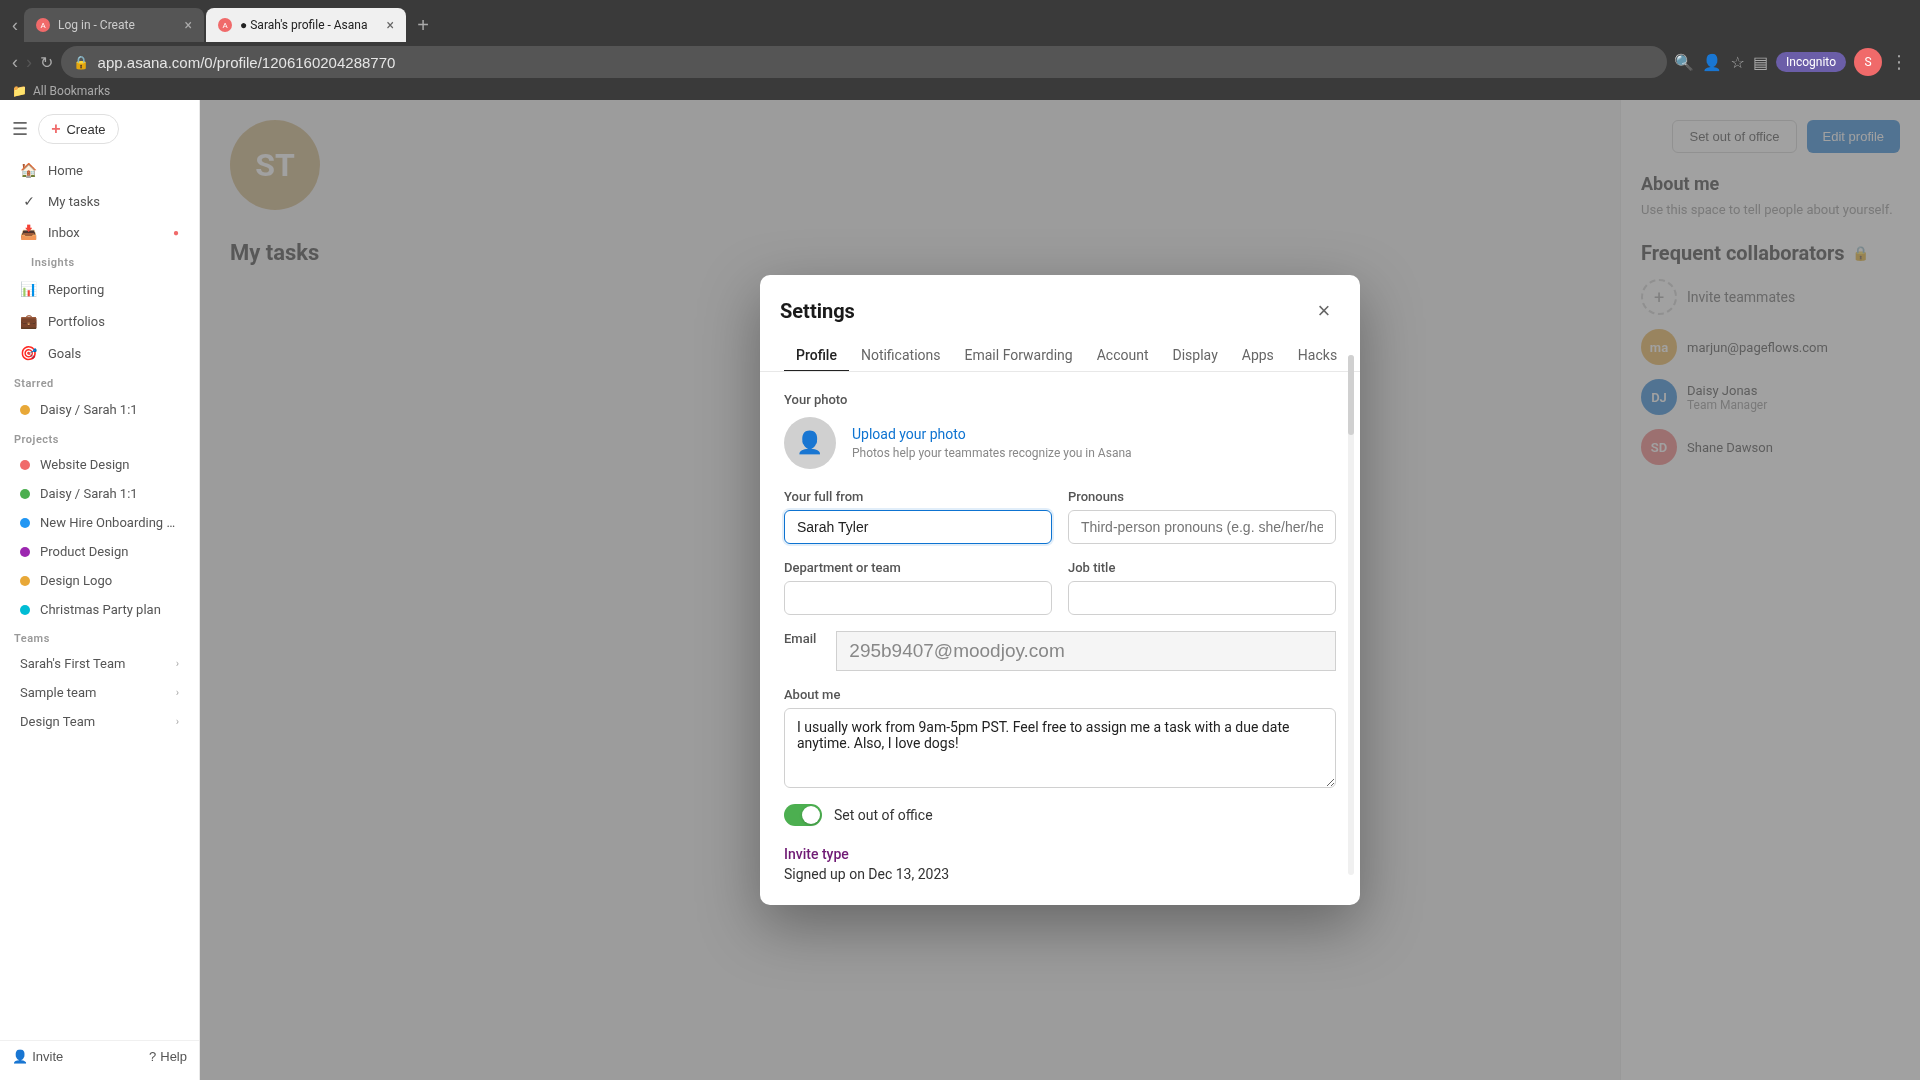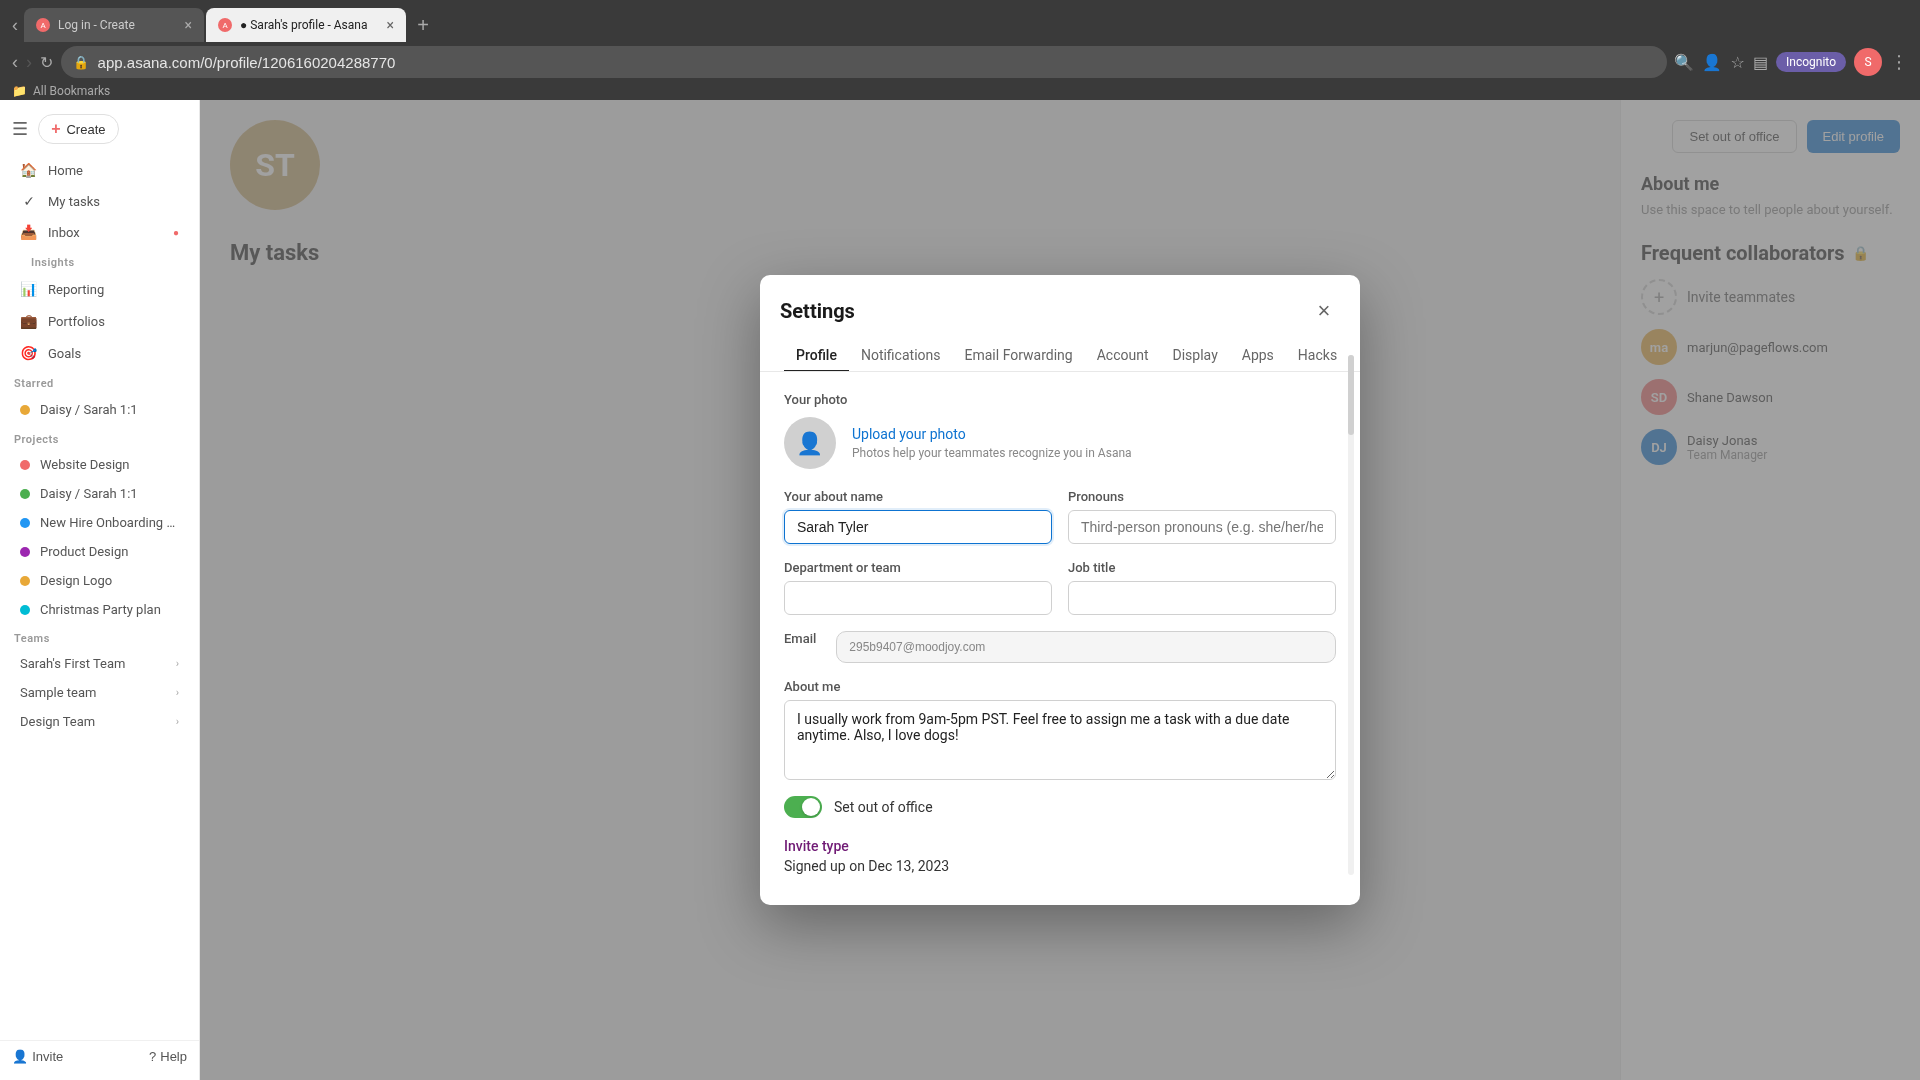--- a/index.html
+++ b/index.html
@@ -193,21 +193,21 @@
               <div style="width:52px;height:52px;border-radius:50%;background:#d0d0d0;display:flex;align-items:center;justify-content:center;color:#999;font-size:22px;">👤</div>
               <div>
                 <a href="#" style="color:#0d73d1;font-size:14px;cursor:pointer;text-decoration:none;display:block;margin-bottom:4px;">Upload your photo</a>
                 <div style="font-size:12px;color:#888;">Photos help your teammates recognize you in Asana</div>
               </div>
             </div>
           </div>
 
           <div style="display:flex;gap:16px;margin-bottom:16px;">
             <div style="flex:1;display:flex;flex-direction:column;gap:6px;">
-              <label style="font-size:13px;color:#555;font-weight:500;">Your about name</label>
+              <label style="font-size:13px;color:#555;font-weight:500;">Your full from</label>
               <input type="text" style="width: 100%; padding: 8px 12px; border: 1.5px solid rgb(13, 115, 209); border-radius: 6px; font-size: 14px; color: rgb(34, 34, 34); outline: none; background: rgb(255, 255, 255); box-shadow: rgba(13, 115, 209, 0.12) 0px 0px 0px 2px;" value="Sarah Tyler">
             </div>
             <div style="flex:1;display:flex;flex-direction:column;gap:6px;">
               <label style="font-size:13px;color:#555;font-weight:500;">Pronouns</label>
               <input type="text" style="width: 100%; padding: 8px 12px; border: 1.5px solid rgb(208, 208, 208); border-radius: 6px; font-size: 14px; color: rgb(34, 34, 34); outline: none; background: rgb(255, 255, 255);" placeholder="Third-person pronouns (e.g. she/her/hers)">
             </div>
           </div>
 
           <div style="display:flex;gap:16px;margin-bottom:16px;">
             <div style="flex:1;display:flex;flex-direction:column;gap:6px;">
@@ -215,21 +215,21 @@
               <input type="text" style="width: 100%; padding: 8px 12px; border: 1.5px solid rgb(208, 208, 208); border-radius: 6px; font-size: 14px; color: rgb(34, 34, 34); outline: none; background: rgb(255, 255, 255);">
             </div>
             <div style="flex:1;display:flex;flex-direction:column;gap:6px;">
               <label style="font-size:13px;color:#555;font-weight:500;">Job title</label>
               <input type="text" style="width: 100%; padding: 8px 12px; border: 1.5px solid rgb(208, 208, 208); border-radius: 6px; font-size: 14px; color: rgb(34, 34, 34); outline: none; background: rgb(255, 255, 255);">
             </div>
           </div>
 
           <div style="margin-bottom:16px;display:flex;flex-direction:row;gap:20px;justify-content:center;">
             <label style="font-size:13px;color:#555;font-weight:500;">Email</label>
-            <input type="email" style="width: 100%; padding: 8px 12px; border: 1.5px solid rgb(208, 208, 208); border-radius: 10px; font-size: 12px; color: rgb(136, 136, 136); outline: none; background: rgb(245, 245, 245); cursor: not-allowed;" readonly="" value="295b9407@moodjoy.com">
+            <input type="email" style="width: 100%; padding: 8px 12px; border: 1.5px solid rgb(208, 208, 208); border-radius: 0; font-size: 19px; color: rgb(136, 136, 136); outline: none; background: rgb(245, 245, 245); cursor: not-allowed;" readonly="" value="295b9407@moodjoy.com">
           </div>
 
           <div style="margin-bottom:16px;display:flex;flex-direction:column;gap:6px;">
             <label style="font-size:13px;color:#555;font-weight:500;">About me</label>
             <textarea style="width: 100%; padding: 10px 12px; border: 1.5px solid rgb(208, 208, 208); border-radius: 6px; font-size: 14px; color: rgb(34, 34, 34); outline: none; background: rgb(255, 255, 255); resize: vertical; min-height: 80px; font-family: inherit;">I usually work from 9am-5pm PST. Feel free to assign me a task with a due date anytime. Also, I love dogs!</textarea>
           </div>
 
           <div style="display:flex;align-items:center;gap:12px;margin-bottom:20px;">
             <div style="width:38px;height:22px;border-radius:11px;background:#4CAF50;position:relative;cursor:pointer;flex-shrink:0;">
               <div style="width:18px;height:18px;border-radius:50%;background:white;position:absolute;top:2px;left:18px;box-shadow:0 1px 3px rgba(0,0,0,0.2);"></div>
@@ -268,28 +268,28 @@
       </div>
 
       <div style="display:flex;align-items:center;gap:10px;margin-bottom:14px;cursor:pointer;">
         <div style="width:36px;height:36px;border-radius:50%;background:#e8a838;display:flex;align-items:center;justify-content:center;font-size:13px;color:white;font-weight:600;flex-shrink:0;">ma</div>
         <div>
           <div style="font-size:13px;color:#333;">marjun@pageflows.com</div>
         </div>
       </div>
 
       <div style="display:flex;align-items:center;gap:10px;margin-bottom:14px;cursor:pointer;">
-        <div style="width:36px;height:36px;border-radius:50%;background:#f06a6a;display:flex;align-items:center;justify-content:center;font-size:13px;color:white;font-weight:600;flex-shrink:0;">SD</div>
-        <div>
-          <div style="font-size:13px;color:#333;">Shane Dawson</div>
-        </div>
-      </div>
-
-      <div style="display:flex;align-items:center;gap:10px;margin-bottom:14px;cursor:pointer;">
         <div style="width:36px;height:36px;border-radius:50%;background:#0d73d1;display:flex;align-items:center;justify-content:center;font-size:13px;color:white;font-weight:600;flex-shrink:0;">DJ</div>
         <div>
           <div style="font-size:13px;color:#333;">Daisy Jonas</div>
           <div style="font-size:12px;color:#888;">Team Manager</div>
         </div>
       </div>
+
+      <div style="display:flex;align-items:center;gap:10px;margin-bottom:14px;cursor:pointer;">
+        <div style="width:36px;height:36px;border-radius:50%;background:#f06a6a;display:flex;align-items:center;justify-content:center;font-size:13px;color:white;font-weight:600;flex-shrink:0;">SD</div>
+        <div>
+          <div style="font-size:13px;color:#333;">Shane Dawson</div>
+        </div>
+      </div>
     </div>
   </div>
 </div>
 
 </body></html>

